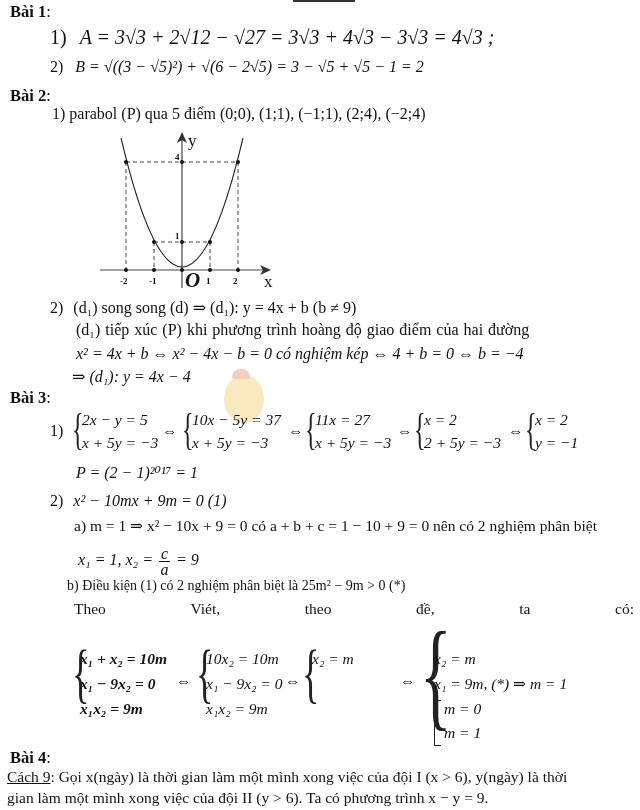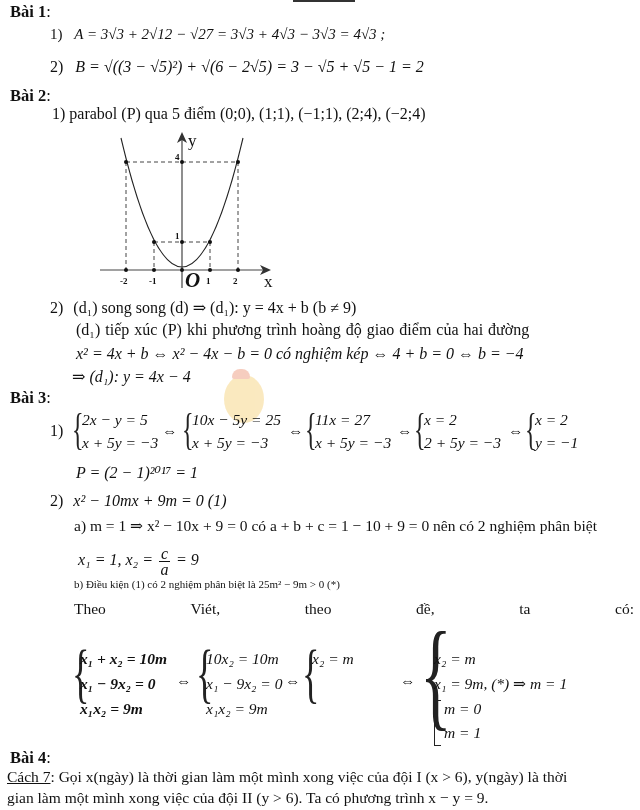--- a/index.html
+++ b/index.html
@@ -23,21 +23,21 @@
 <div class="topline"></div>
 
 <div class="watermark">
   <div class="wm-bird"></div>
   <div class="wm-comb"></div>
 </div>
 
 <div class="abs h" style="left:10px;top:2px;">
   <span>Bài 1</span><span style="font-weight:normal">:</span>
 </div>
-<div class="abs" style="left:50px;top:26px;font-size:15px;">
+<div class="abs" style="left:50px;top:26px;font-size:20px;">
   <span>1)</span>
   <span class="m" style="margin-left:8px">A = 3√3 + 2√12 − √27 = 3√3 + 4√3 − 3√3 = 4√3 ;</span>
 </div>
 <div class="abs" style="left:50px;top:58px;font-size:16px;">
   <span>2)</span>
   <span class="m" style="margin-left:8px">B = √((3 − √5)²) + √(6 − 2√5) = 3 − √5 + √5 − 1 = 2</span>
 </div>
 
 <div class="abs h" style="left:10px;top:86px;">
   <span>Bài 2</span><span style="font-weight:normal">:</span>
@@ -103,21 +103,21 @@
   <span class="brace" style="left:72px;top:408px;">{</span>
   <div class="sys m" style="left:82px;top:408px;">
     <div>2x − y = 5</div>
     <div>x + 5y = −3</div>
   </div>
 </div>
 <span class="abs" style="left:162px;top:422px;">⇔</span>
 <div>
   <span class="brace" style="left:182px;top:408px;">{</span>
   <div class="sys m" style="left:192px;top:408px;">
-    <div>10x − 5y = 25</div>
+    <div>10x − 5y = 37</div>
     <div>x + 5y = −3</div>
   </div>
 </div>
 <span class="abs" style="left:288px;top:422px;">⇔</span>
 <div>
   <span class="brace" style="left:305px;top:408px;">{</span>
   <div class="sys m" style="left:315px;top:408px;">
     <div>11x = 27</div>
     <div>x + 5y = −3</div>
   </div>
@@ -147,21 +147,21 @@
 </div>
 <div class="abs" style="left:74px;top:517px;font-size:15.5px;">a)  m = 1 ⇒ x² − 10x + 9 = 0  có a + b + c = 1 − 10 + 9 = 0 nên có 2 nghiệm phân biệt</div>
 <div class="abs m" style="left:78px;top:546px;font-size:16px;">
   <span>x₁ = 1,  x₂ = </span>
   <span style="display:inline-block;vertical-align:middle;text-align:center;line-height:15px;margin:0 2px;">
     <span style="display:block;border-bottom:1px solid #111;padding:0 2px;">c</span>
     <span style="display:block;">a</span>
   </span>
   <span>= 9</span>
 </div>
-<div class="abs" style="left:74px;top:578px;font-size:11px;text-align:right;">b) Điều kiện (1) có 2 nghiệm phân biệt là  25m² − 9m &gt; 0  (*)</div>
+<div class="abs" style="left:67px;top:578px;font-size:14px;text-align:right;">b) Điều kiện (1) có 2 nghiệm phân biệt là  25m² − 9m &gt; 0  (*)</div>
 
 <div class="abs" style="left:74px;top:600px;width:560px;display:flex;justify-content:space-between;font-size:15.5px;">
   <span>Theo</span>
   <span>Viét,</span>
   <span>theo</span>
   <span>đề,</span>
   <span>ta</span>
   <span>có:</span>
 </div>
 
@@ -200,15 +200,15 @@
   <div class="sys m" style="left:444px;top:697px;line-height:24px;text-align:center;">
     <div>m = 0</div>
     <div>m = 1</div>
   </div>
 </div>
 
 <div class="abs h" style="left:10px;top:748px;">
   <span>Bài 4</span><span style="font-weight:normal">:</span>
 </div>
 <div class="abs" style="left:7px;top:768px;font-size:15.5px;">
-  <span class="ul">Cách 7</span><span>: Gọi x(ngày) là thời gian làm một mình xong việc của đội I (x &gt; 6), y(ngày) là thời</span>
+  <span class="ul">Cách 9</span><span>: Gọi x(ngày) là thời gian làm một mình xong việc của đội I (x &gt; 6), y(ngày) là thời</span>
 </div>
 <div class="abs" style="left:7px;top:789px;font-size:15.5px;">gian làm một mình xong việc của đội II (y &gt; 6). Ta có phương trình x − y = 9.</div>
 
 </body></html>

